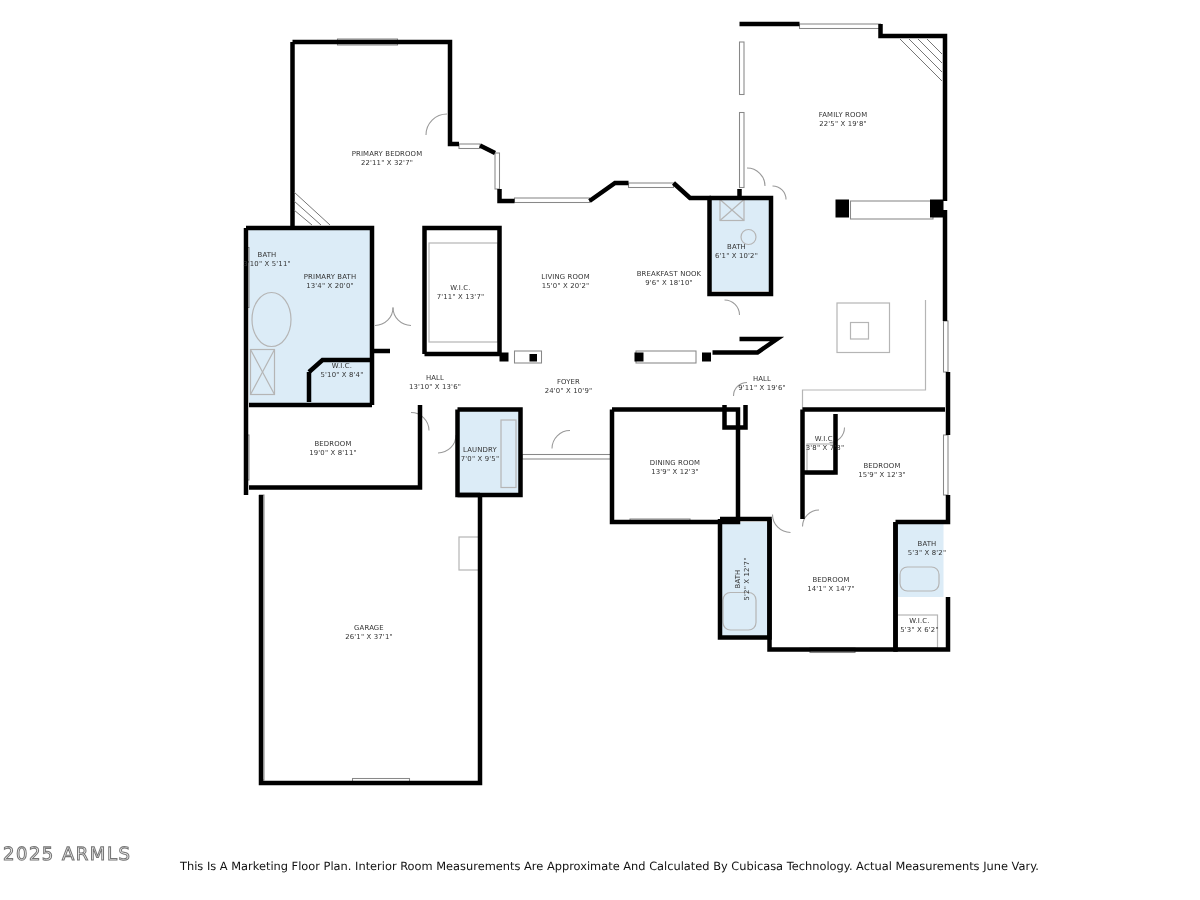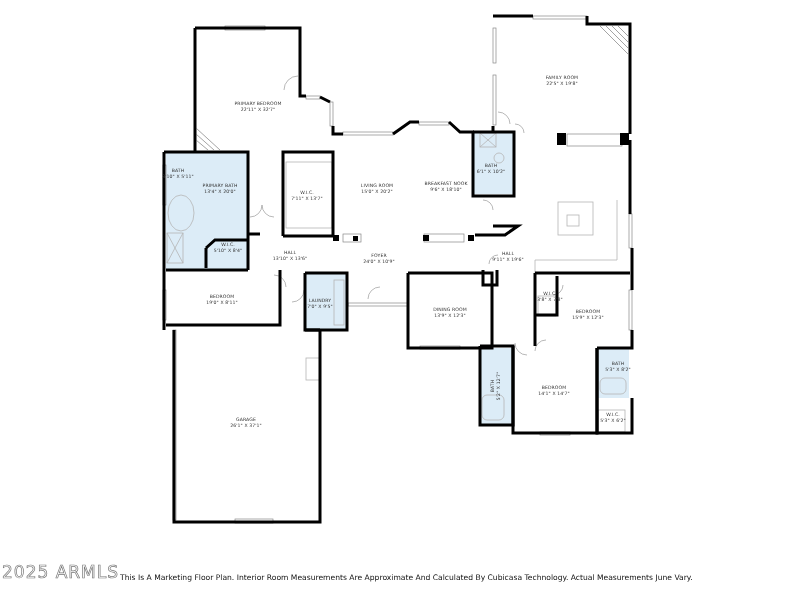--- a/index.html
+++ b/index.html
@@ -1,21 +1,21 @@
 <!DOCTYPE html>
 <html><head>
 <meta charset="utf-8">
 <style>
   html,body{margin:0;padding:0;background:#ffffff;}
   body{width:800px;height:600px;position:relative;overflow:hidden;font-family:"DejaVu Sans",sans-serif;}
   #plan{position:absolute;left:0;top:0;width:800px;height:600px;}
   .room-label{position:absolute;text-align:center;font-size:4.6px;color:#333;line-height:6px;letter-spacing:0.1px;white-space:nowrap;transform:translateX(-50%);}
   .room-label .nm{display:block;text-transform:uppercase;}
   .room-label .dim{display:block;}
-  .watermark{position:absolute;left:2px;top:562px;font-family:"DejaVu Sans",sans-serif;font-size:17px;color:#fff;-webkit-text-stroke:0.7px #777;letter-spacing:1px;}
+  .watermark{position:absolute;left:2px;top:562px;font-family:"DejaVu Sans",sans-serif;font-size:12px;color:#fff;-webkit-text-stroke:0.7px #777;letter-spacing:1px;}
   .disclaimer{position:absolute;left:120px;top:573px;font-family:"DejaVu Sans",sans-serif;font-size:7.6px;color:#111;white-space:nowrap;}
 </style>
 </head>
 <body>
 
 <svg id="plan" width="800" height="600" viewBox="0 0 800 600" xmlns="http://www.w3.org/2000/svg">
 
   <g fill="#dcecf7">
     <rect x="166" y="153" width="82" height="117"></rect>
     <rect x="474" y="132" width="40" height="62"></rect>

